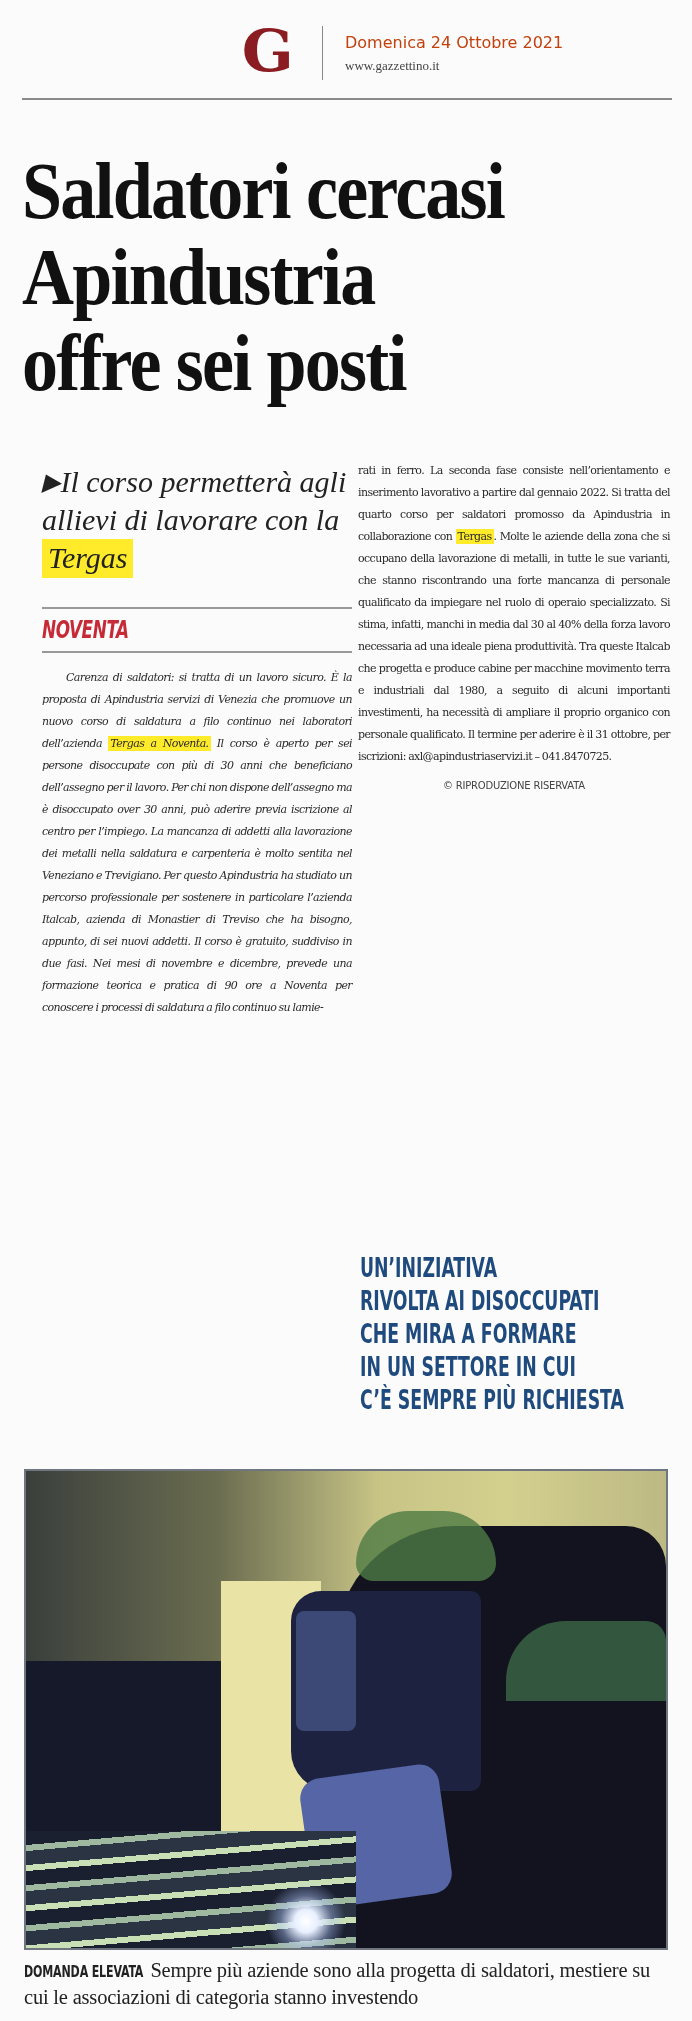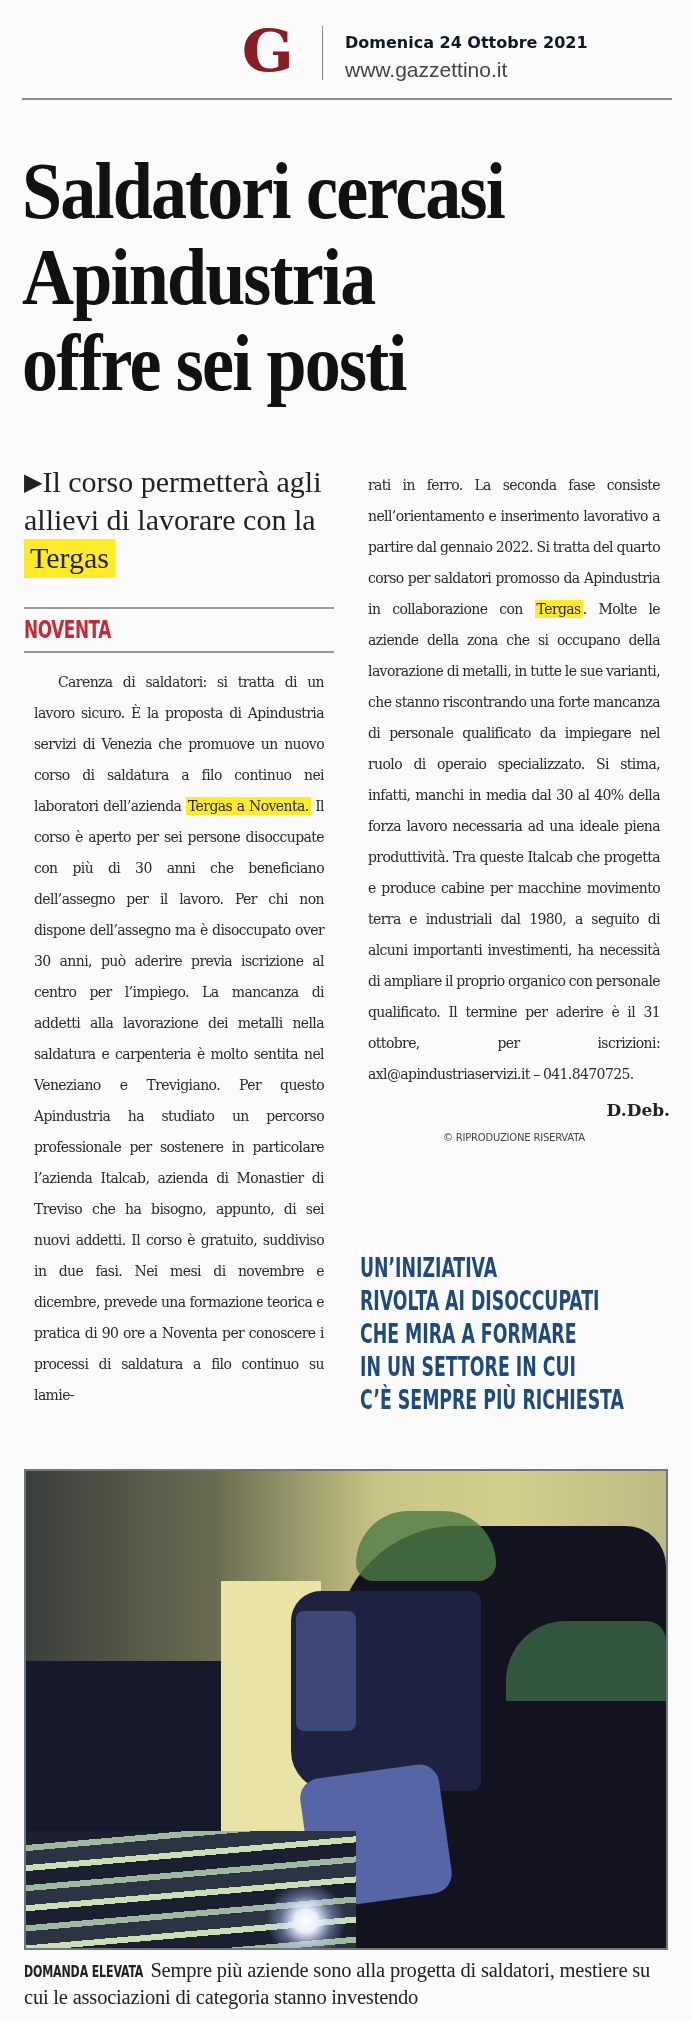--- a/index.html
+++ b/index.html
@@ -13,59 +13,59 @@
   .masthead { position: absolute; top: 0; left: 0; width: 692px; height: 100px; }
   .logo-g {
     position: absolute; left: 243px; top: 22px;
     font-family: "DejaVu Serif", serif; font-weight: bold;
     font-size: 58px; line-height: 58px; color: #8a1c22;
     transform: scaleX(1.05);
   }
   .mast-divider { position: absolute; left: 322px; top: 26px; width: 1px; height: 54px; background: #888; }
   .mast-date {
     position: absolute; left: 345px; top: 33px;
-    font-family: "DejaVu Sans", sans-serif; font-weight: bold; font-size: 16px; color: #0f172a;
+    font-family: "DejaVu Sans", sans-serif; font-weight: normal; font-size: 16px; color: #c2410c;
   }
   .mast-url {
     position: absolute; left: 345px; top: 58px;
-    font-family: Liberation Sans, sans-serif; font-size: 21px; color: #444;
+    font-family: Liberation Serif, serif; font-size: 13px; color: #444;
   }
   .mast-rule { position: absolute; left: 22px; top: 98px; width: 650px; height: 2px; background: #8a8a8a; }
 
   .headline {
     position: absolute; left: 22px; top: 148px; width: 660px;
     font-family: "Liberation Serif", serif; font-weight: bold;
     font-size: 80px; line-height: 86px; color: #111;
     letter-spacing: -2px;
     transform: scaleX(0.9); transform-origin: left top;
   }
   .headline div { white-space: nowrap; }
 
-  .col-left { position: absolute; left: 24px; top: 463px; width: 310px; }
+  .col-left { position: absolute; left: 42px; top: 463px; width: 310px; font-style: italic; }
   .col-right { position: absolute; left: 358px; top: 460px; width: 312px; }
 
   .summary {
     font-family: "Liberation Serif", serif; font-size: 30px; line-height: 38px; color: #222;
     margin: 0;
   }
   .summary .tri { font-size: 24px; vertical-align: 2px; }
   .hl { background: #ffeb2a; padding: 2px 6px 4px 6px; }
   .hl-tight { background: #ffeb2a; padding: 1px 2px; }
 
   .rule { height: 2px; background: #999; width: 310px; }
   .section-label {
     font-family: "DejaVu Sans Condensed", "DejaVu Sans", sans-serif; font-weight: bold;
     font-size: 24px; color: #c62a36; letter-spacing: -0.5px;
     transform: scaleX(0.78); transform-origin: left center;
     height: 42px; line-height: 42px;
   }
 
   .body-text {
-    font-family: "DejaVu Serif", serif; font-size: 14px; line-height: 31px; color: #2a2a2a;
-    text-align: justify; margin: 10px;
+    font-family: "DejaVu Serif", serif; font-size: 11px; line-height: 22px; color: #2a2a2a;
+    text-align: justify; margin: 0;
     letter-spacing: -0.6px; word-spacing: -0.5px;
   }
   .body-text.indent { text-indent: 24px; }
   .byline {
     text-align: right; font-family: "DejaVu Serif", serif; font-weight: bold;
     font-size: 17px; margin-top: 4px; color: #222;
   }
   .copyright {
     text-align: center; font-family: "DejaVu Sans", sans-serif; font-size: 10px;
     color: #444; margin-top: 12px; letter-spacing: -0.2px;
@@ -140,21 +140,20 @@
     <span class="hl-tight">Tergas a Noventa.</span>
     <span>Il corso è aperto per sei persone disoccupate con più di 30 anni che beneficiano dell’assegno per il lavoro. Per chi non dispone dell’assegno ma è disoccupato over 30 anni, può aderire previa iscrizione al centro per l’impiego. La mancanza di addetti alla lavorazione dei metalli nella saldatura e carpenteria è molto sentita nel Veneziano e Trevigiano. Per questo Apindustria ha studiato un percorso professionale per sostenere in particolare l’azienda Italcab, azienda di Monastier di Treviso che ha bisogno, appunto, di sei nuovi addetti. Il corso è gratuito, suddiviso in due fasi. Nei mesi di novembre e dicembre, prevede una formazione teorica e pratica di 90 ore a Noventa per conoscere i processi di saldatura a filo continuo su lamie-</span>
   </p>
 </section>
 
 <section class="col-right">
   <p class="body-text">
     <span>rati in ferro. La seconda fase consiste nell’orientamento e inserimento lavorativo a partire dal gennaio 2022. Si tratta del quarto corso per saldatori promosso da Apindustria in collaborazione con</span>
     <span class="hl-tight">Tergas</span><span>. Molte le aziende della zona che si occupano della lavorazione di metalli, in tutte le sue varianti, che stanno riscontrando una forte mancanza di personale qualificato da impiegare nel ruolo di operaio specializzato. Si stima, infatti, manchi in media dal 30 al 40% della forza lavoro necessaria ad una ideale piena produttività. Tra queste Italcab che progetta e produce cabine per macchine movimento terra e industriali dal 1980, a seguito di alcuni importanti investimenti, ha necessità di ampliare il proprio organico con personale qualificato. Il termine per aderire è il 31 ottobre, per iscrizioni: axl@apindustriaservizi.it – 041.8470725.</span>
   </p>
-  <div class="byline">D.Deb.</div>
   <div class="copyright">© RIPRODUZIONE RISERVATA</div>
 </section>
 
 <aside class="pullquote">
   <div>UN’INIZIATIVA</div>
   <div>RIVOLTA AI DISOCCUPATI</div>
   <div>CHE MIRA A FORMARE</div>
   <div>IN UN SETTORE IN CUI</div>
   <div>C’È SEMPRE PIÙ RICHIESTA</div>
 </aside>

